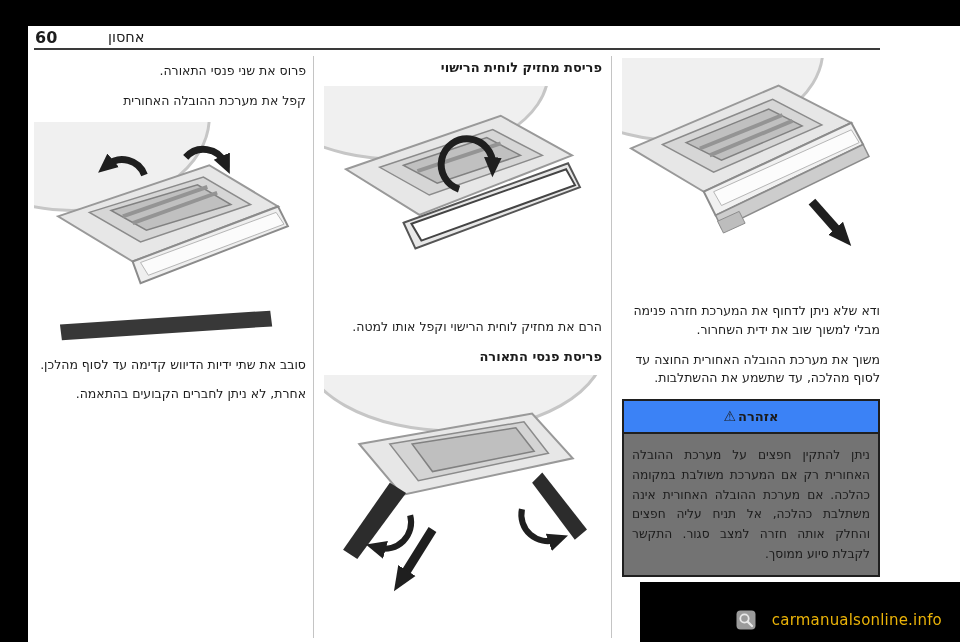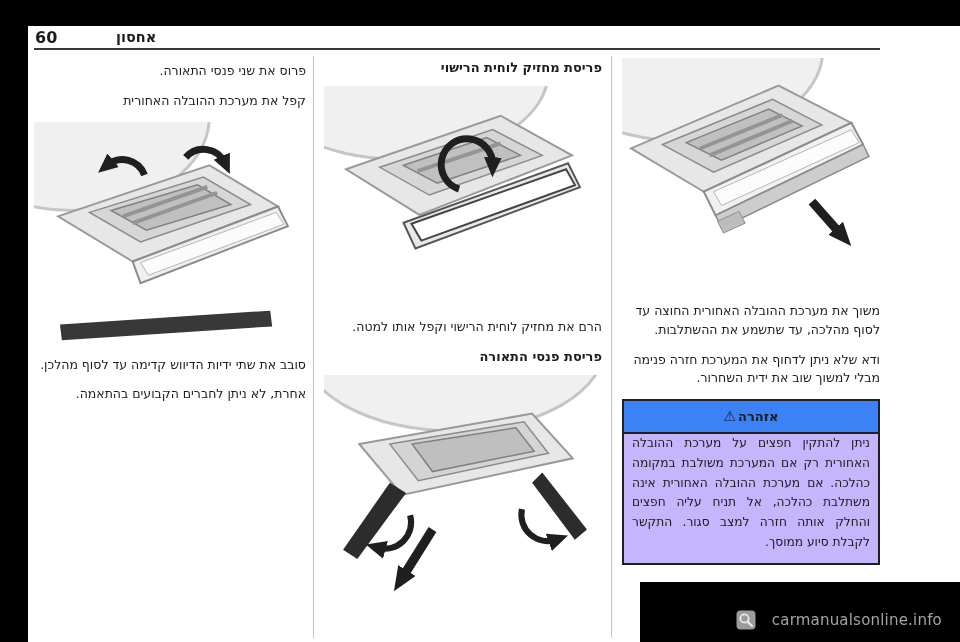--- a/index.html
+++ b/index.html
@@ -8,21 +8,21 @@
     background:#000;
     font-family:"DejaVu Sans",sans-serif;
     color:#1c1c1c;
   }
   .page{
     position:absolute;left:28px;top:26px;width:940px;height:616px;
     background:#fff;overflow:hidden;
   }
   
   .page-number{position:absolute;left:7px;top:2px;font-size:16px;font-weight:bold;}
-  .section-title{position:absolute;left:88px;top:3px;font-size:14.5px;font-weight:bold;}
+  .section-title{position:absolute;left:80px;top:3px;font-size:14.5px;font-weight:normal;}
   .header-rule{position:absolute;left:6px;top:22px;width:846px;height:2px;background:#3a3a3a;}
   
   .v-divider{position:absolute;top:30px;bottom:4px;width:1px;background:#c4c4c4;}
   .v-divider.d1{left:285px;}
   .v-divider.d2{left:583px;}
   
   .col{position:absolute;top:32px;direction:rtl;text-align:right;font-size:12.5px;line-height:1.5;}
   .col-right{left:594px;width:258px;}
   .col-mid{left:296px;width:278px;}
   .col-left{left:6px;width:272px;}
@@ -37,28 +37,28 @@
   .fig-cranks{height:226px;margin-top:4px;}
   .gap-top{margin-top:12px;text-align:right;}
   
   .warning{margin-top:4px;direction:rtl;}
   .warning-head{
     border:2px solid #1f1f1f;background:#3b82f6;
     text-align:center;font-weight:bold;font-size:13px;padding:5px 4px;
   }
   .warning-head .w-icon{font-weight:normal;font-size:14px;margin-right:2px;}
   .warning-body{
-    border:2px solid #1f1f1f;border-top:none;background:#c4b5fd;
-    padding:0 8px 10px 8px;font-size:12.2px;line-height:1.62;text-align:justify;
+    border:2px solid #1f1f1f;border-top:none;background:#737373;
+    padding:12px 8px 10px 8px;font-size:12.2px;line-height:1.62;text-align:justify;
   }
   
   .wm-block{position:absolute;left:640px;bottom:0;width:320px;height:60px;background:#000;}
   .watermark{
     position:absolute;right:18px;bottom:12px;display:flex;align-items:center;gap:16px;
-    color:#a3a3a3;font-size:15px;letter-spacing:.2px;text-decoration:none;
+    color:#eab308;font-size:15px;letter-spacing:.2px;text-decoration:none;
   }
   .wm-logo{display:block;}
 </style>
 </head>
 <body>
 
 <div class="page">
 
   <div class="page-number">60</div>
   <div class="section-title">אחסון</div>
@@ -81,22 +81,22 @@
         <polygon points="64,86 148,52 182,69 100,104" fill="#c0c0c0" stroke="#818181" stroke-width="1.5"></polygon>
         <line x1="78" y1="92" x2="162" y2="58" stroke="#949494" stroke-width="4"></line>
         <line x1="88" y1="99" x2="172" y2="64" stroke="#949494" stroke-width="4"></line>
         <polygon points="82,136 232,66 244,88 94,160" fill="#f1f1f1" stroke="#8b8b8b" stroke-width="2"></polygon>
         <polygon points="92,136 232,73 240,86 100,150" fill="#fcfcfc" stroke="#b5b5b5" stroke-width="1"></polygon>
         <polygon points="94,160 244,88 250,100 100,173" fill="#cdcdcd" stroke="#8b8b8b" stroke-width="1.5"></polygon>
         <polygon points="96,166 118,156 124,168 102,178" fill="#bdbdbd" stroke="#8b8b8b" stroke-width="1"></polygon>
         <line x1="192" y1="146" x2="222" y2="180" stroke="#1f1f1f" stroke-width="9" marker-end="url(#mA)"></line>
       </svg>
     </div>
+    <p>ודא שלא ניתן לדחוף את המערכת חזרה פנימה מבלי למשוך שוב את ידית השחרור.</p>
     <p>משוך את מערכת ההובלה האחורית החוצה עד לסוף מהלכה, עד שתשמע את ההשתלבות.</p>
-    <p>ודא שלא ניתן לדחוף את המערכת חזרה פנימה מבלי למשוך שוב את ידית השחרור.</p>
 
     <div class="warning">
       <div class="warning-head">
         <span>אזהרה</span><span class="w-icon">⚠</span>
       </div>
       <div class="warning-body">ניתן להתקין חפצים על מערכת ההובלה האחורית רק אם המערכת משולבת במקומה כהלכה. אם מערכת ההובלה האחורית אינה משתלבת כהלכה, אל תניח עליה חפצים והחלק אותה חזרה למצב סגור. התקשר לקבלת סיוע ממוסך.</div>
     </div>
   </div>
 
   <div class="col col-mid">

